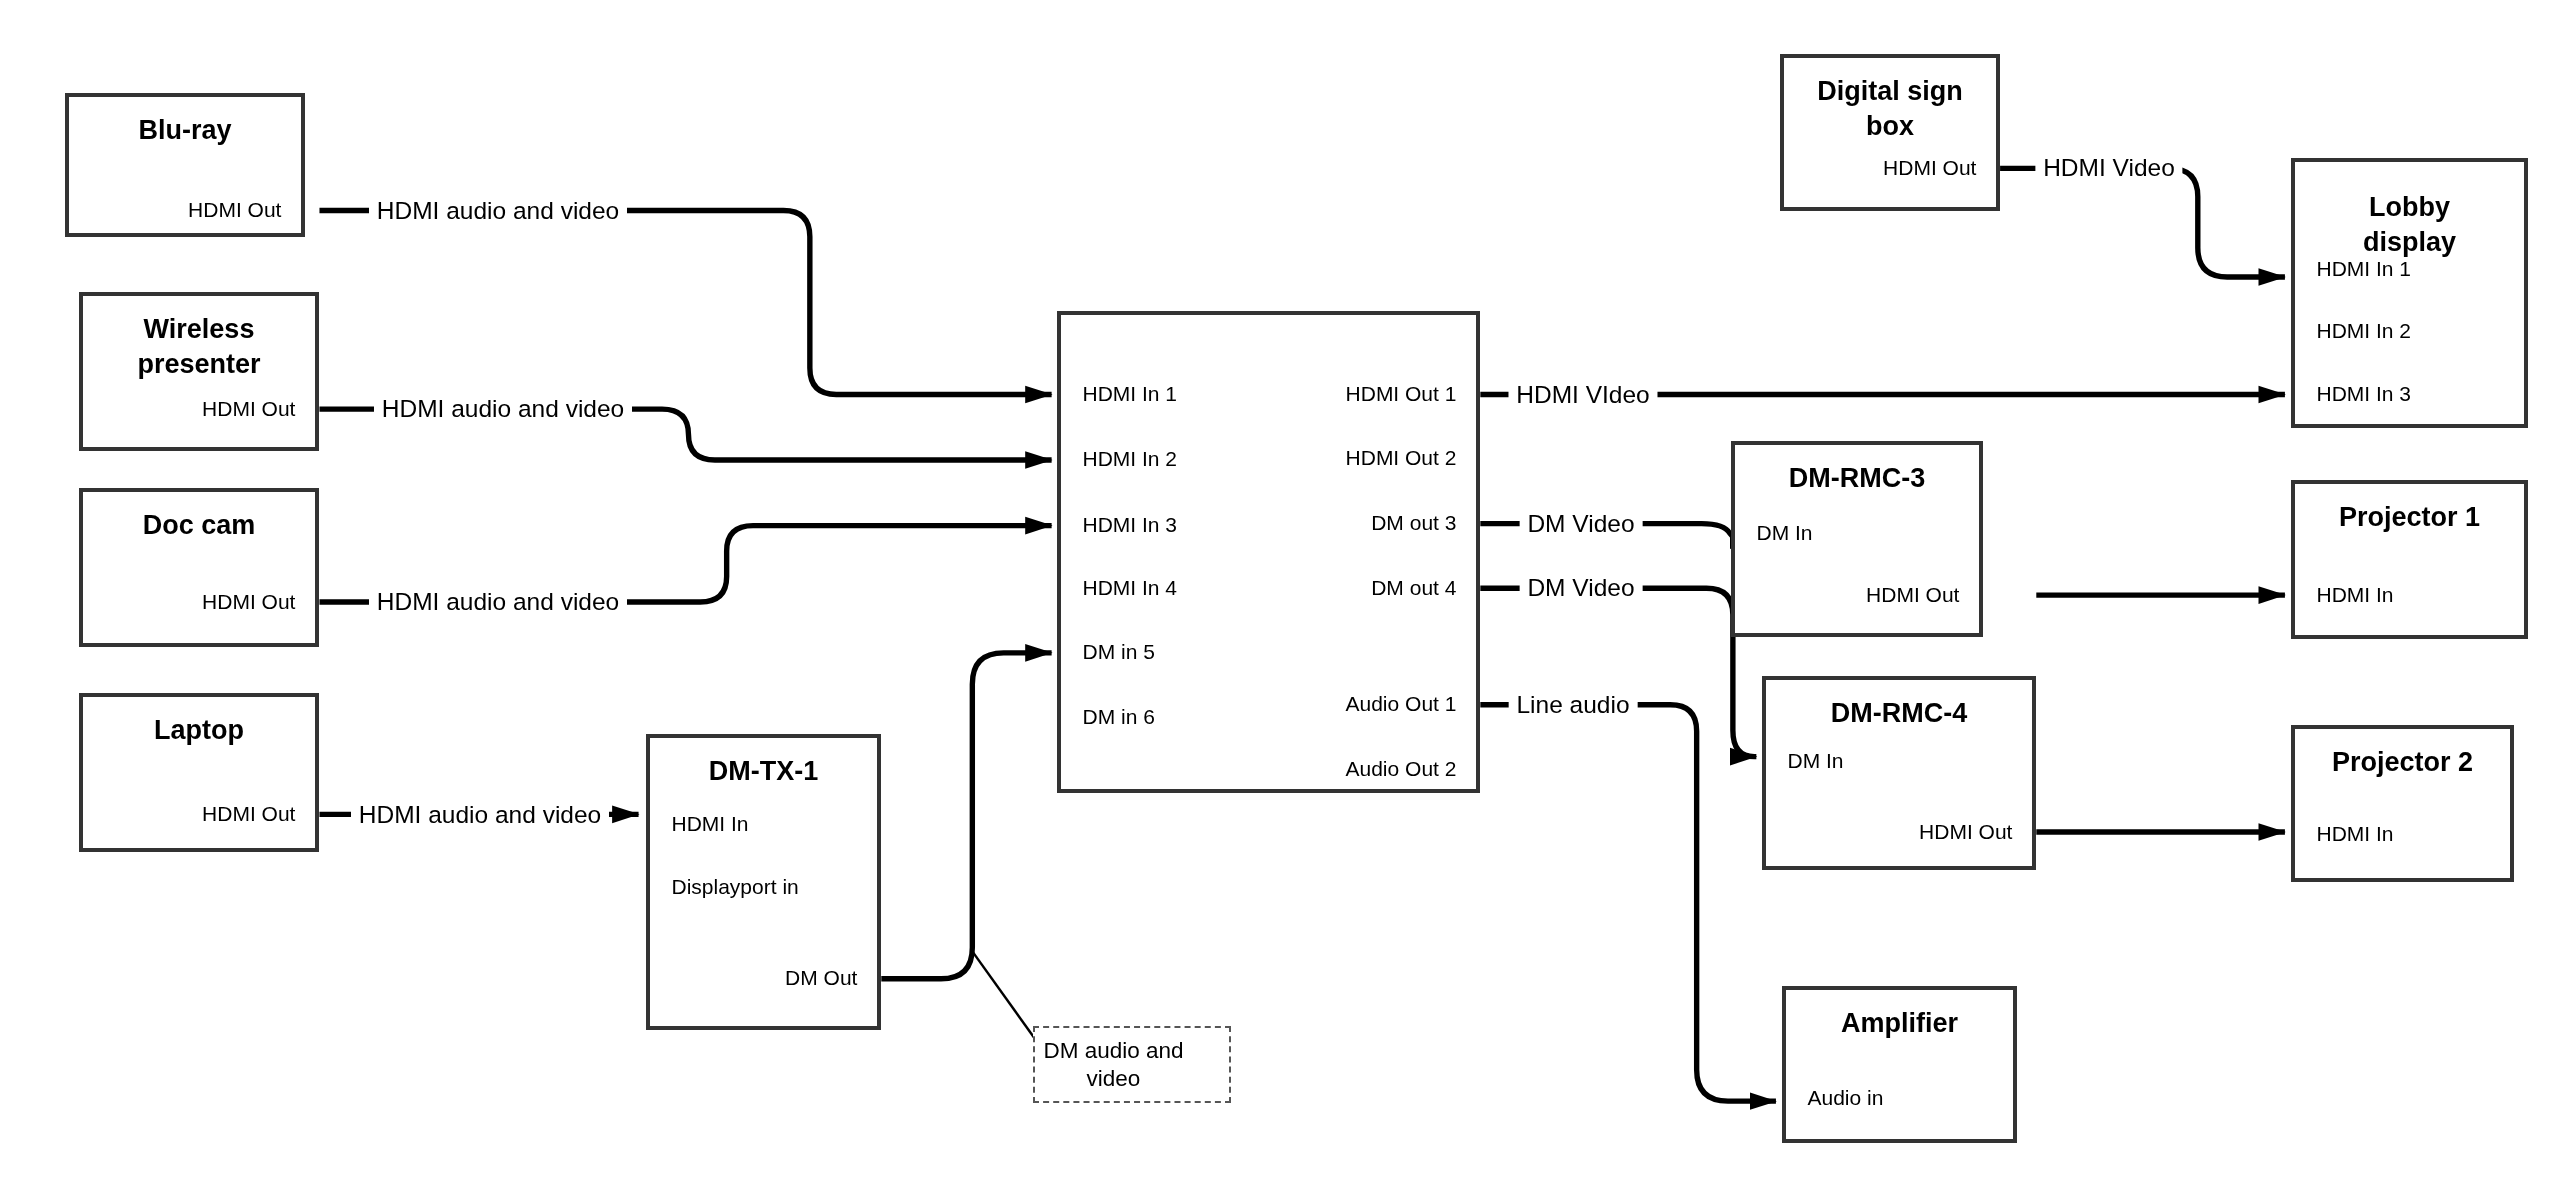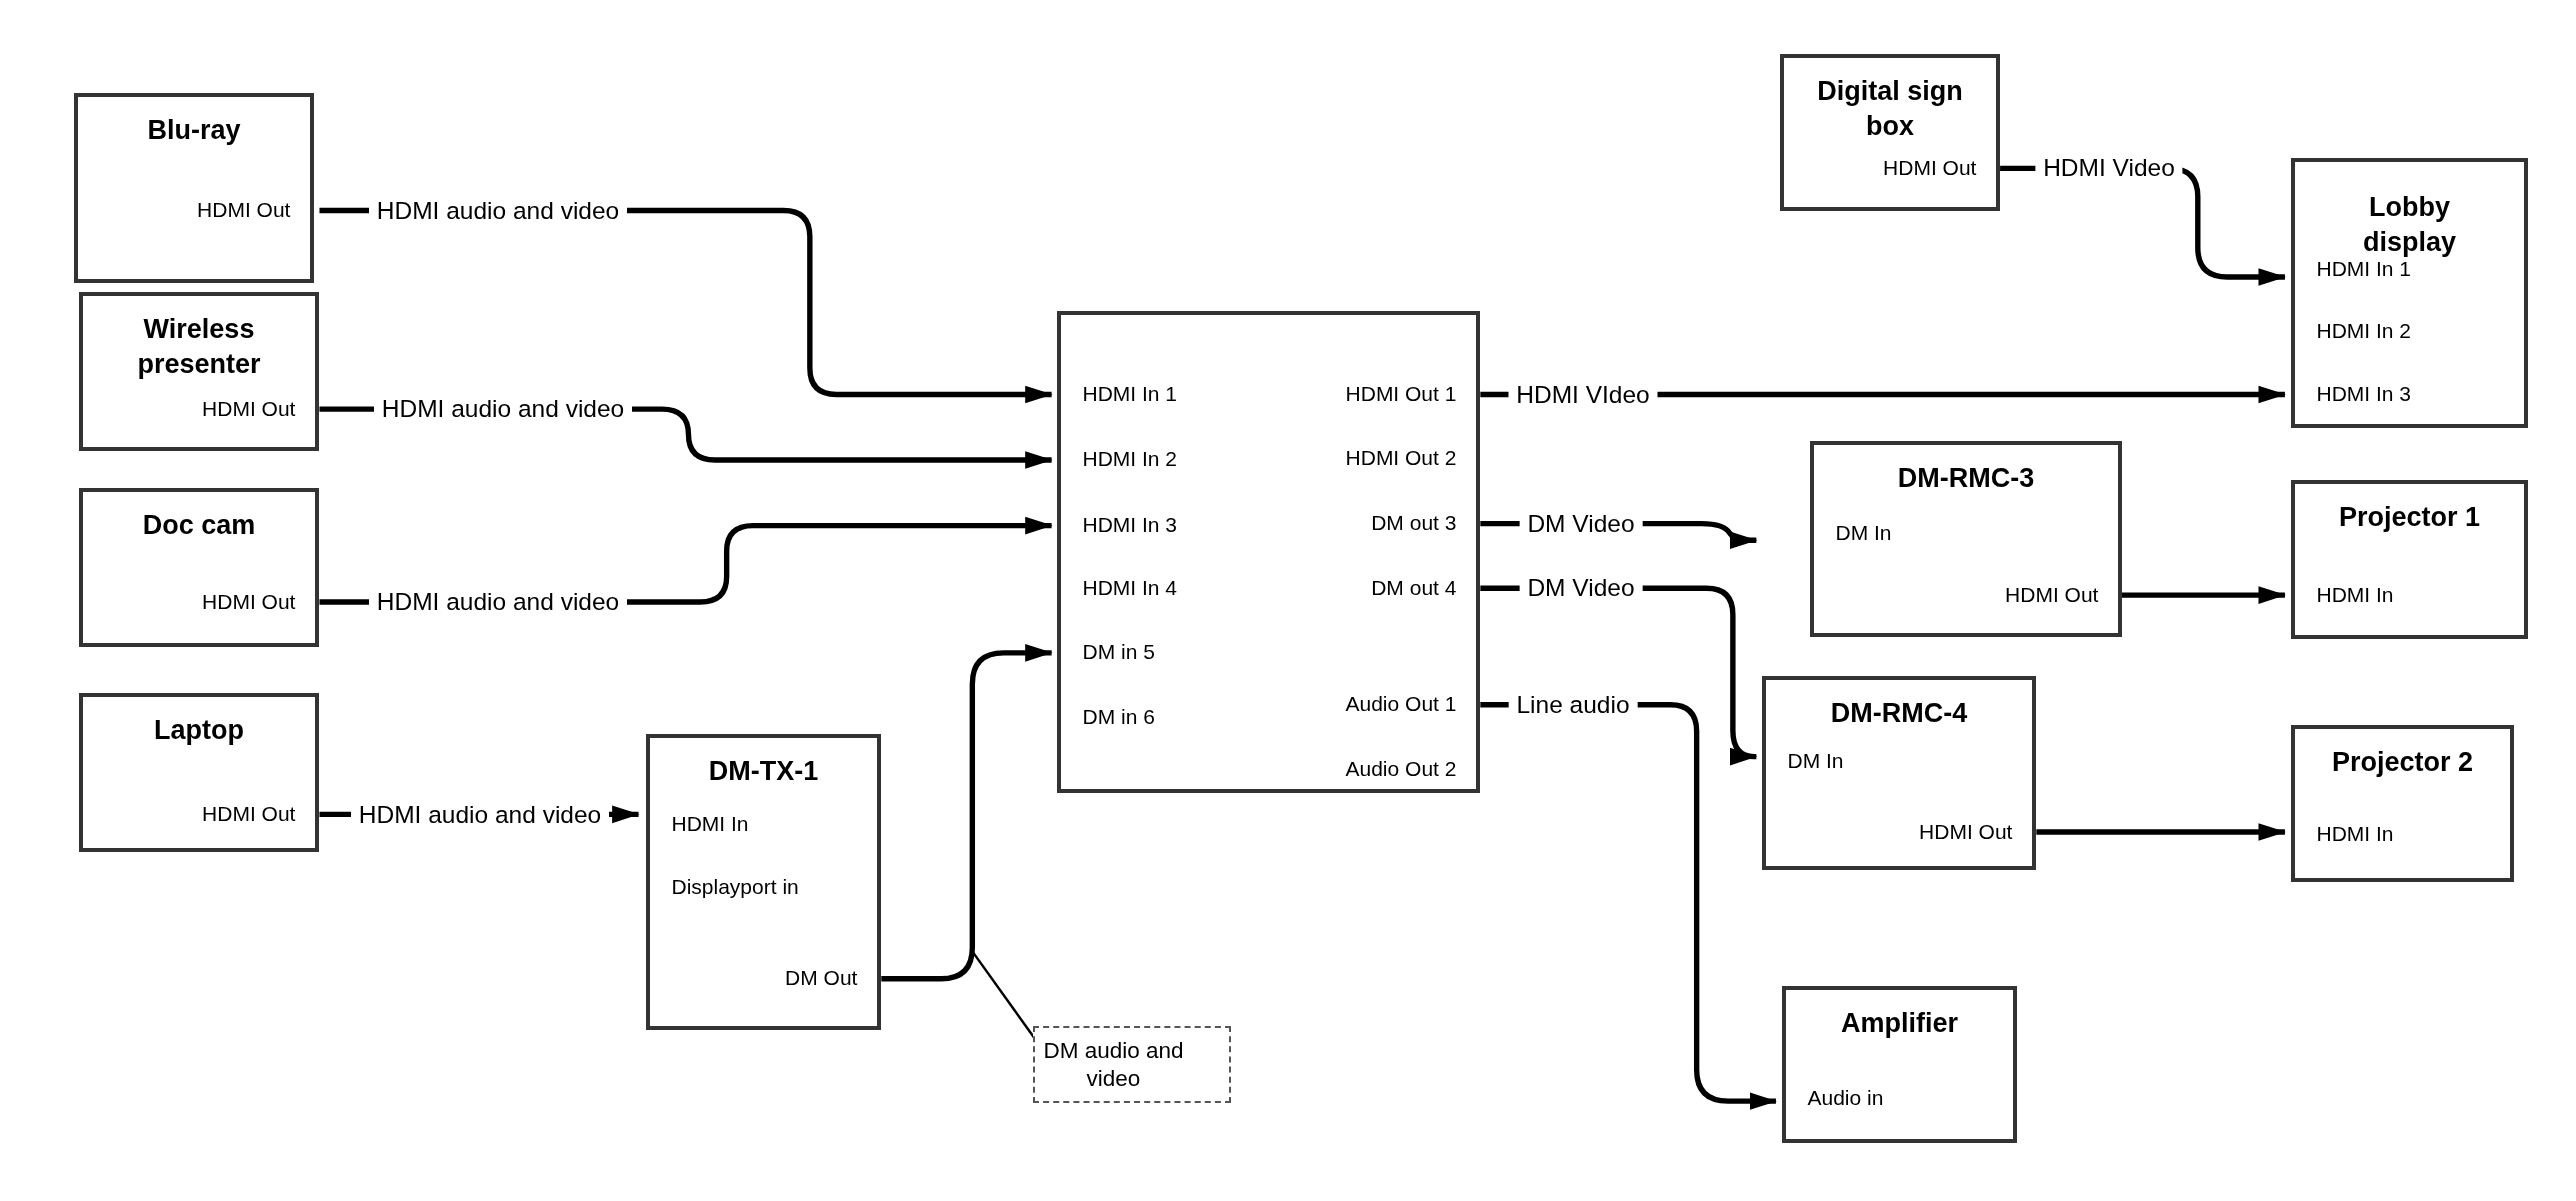--- a/index.html
+++ b/index.html
@@ -55,21 +55,21 @@
       <path marker-end="url(#arw)" d="M1512 535 H1738 C1758 535 1764 540 1767 545 C1770 550 1776 552 1784 552 H1794"></path>
       <path marker-end="url(#arw)" d="M1512 601 H1743 Q1770 601 1770 628 V746 Q1770 773 1792 773 H1794"></path>
       <path marker-end="url(#arw)" d="M1512 720 H1706 Q1733 720 1733 747 V1093 Q1733 1125 1765 1125 H1814"></path>
       <path marker-end="url(#arw)" d="M2043 172 H2216 Q2245 172 2245 201 V253 Q2245 283 2275 283 H2334"></path>
       <path marker-end="url(#arw)" d="M2080 608 H2334"></path>
       <path marker-end="url(#arw)" d="M2080 850 H2334"></path>
       <path stroke-width="2.5" d="M993 972 L1056 1060"></path>
     </g>
   </svg>
 
-  <div class="node" style="left:74px;top:93px;width:240px;height:190px">
+  <div class="node" style="left:65px;top:93px;width:240px;height:144px">
     <div class="title">Blu-ray</div>
     <div class="port right" style="top:97px">HDMI Out</div>
   </div>
 
   <div class="node" style="left:79px;top:292px;width:240px;height:159px">
     <div class="title w-wide">Wireless presenter</div>
     <div class="port right" style="top:97px">HDMI Out</div>
   </div>
 
   <div class="node" style="left:79px;top:488px;width:240px;height:159px">
@@ -109,21 +109,21 @@
     <div class="port right" style="top:94px">HDMI Out</div>
   </div>
 
   <div class="node" style="left:2291px;top:158px;width:237px;height:270px">
     <div class="title w-narrow">Lobby display</div>
     <div class="port left" style="top:91px">HDMI In 1</div>
     <div class="port left" style="top:153px">HDMI In 2</div>
     <div class="port left" style="top:216px">HDMI In 3</div>
   </div>
 
-  <div class="node" style="left:1810px;top:441px;width:312px;height:196px">
+  <div class="node" style="left:1731px;top:441px;width:252px;height:196px">
     <div class="title">DM-RMC-3</div>
     <div class="port left" style="top:72px">DM In</div>
     <div class="port right" style="top:134px">HDMI Out</div>
   </div>
 
   <div class="node" style="left:2291px;top:480px;width:237px;height:159px">
     <div class="title">Projector 1</div>
     <div class="port left" style="top:95px">HDMI In</div>
   </div>
 

